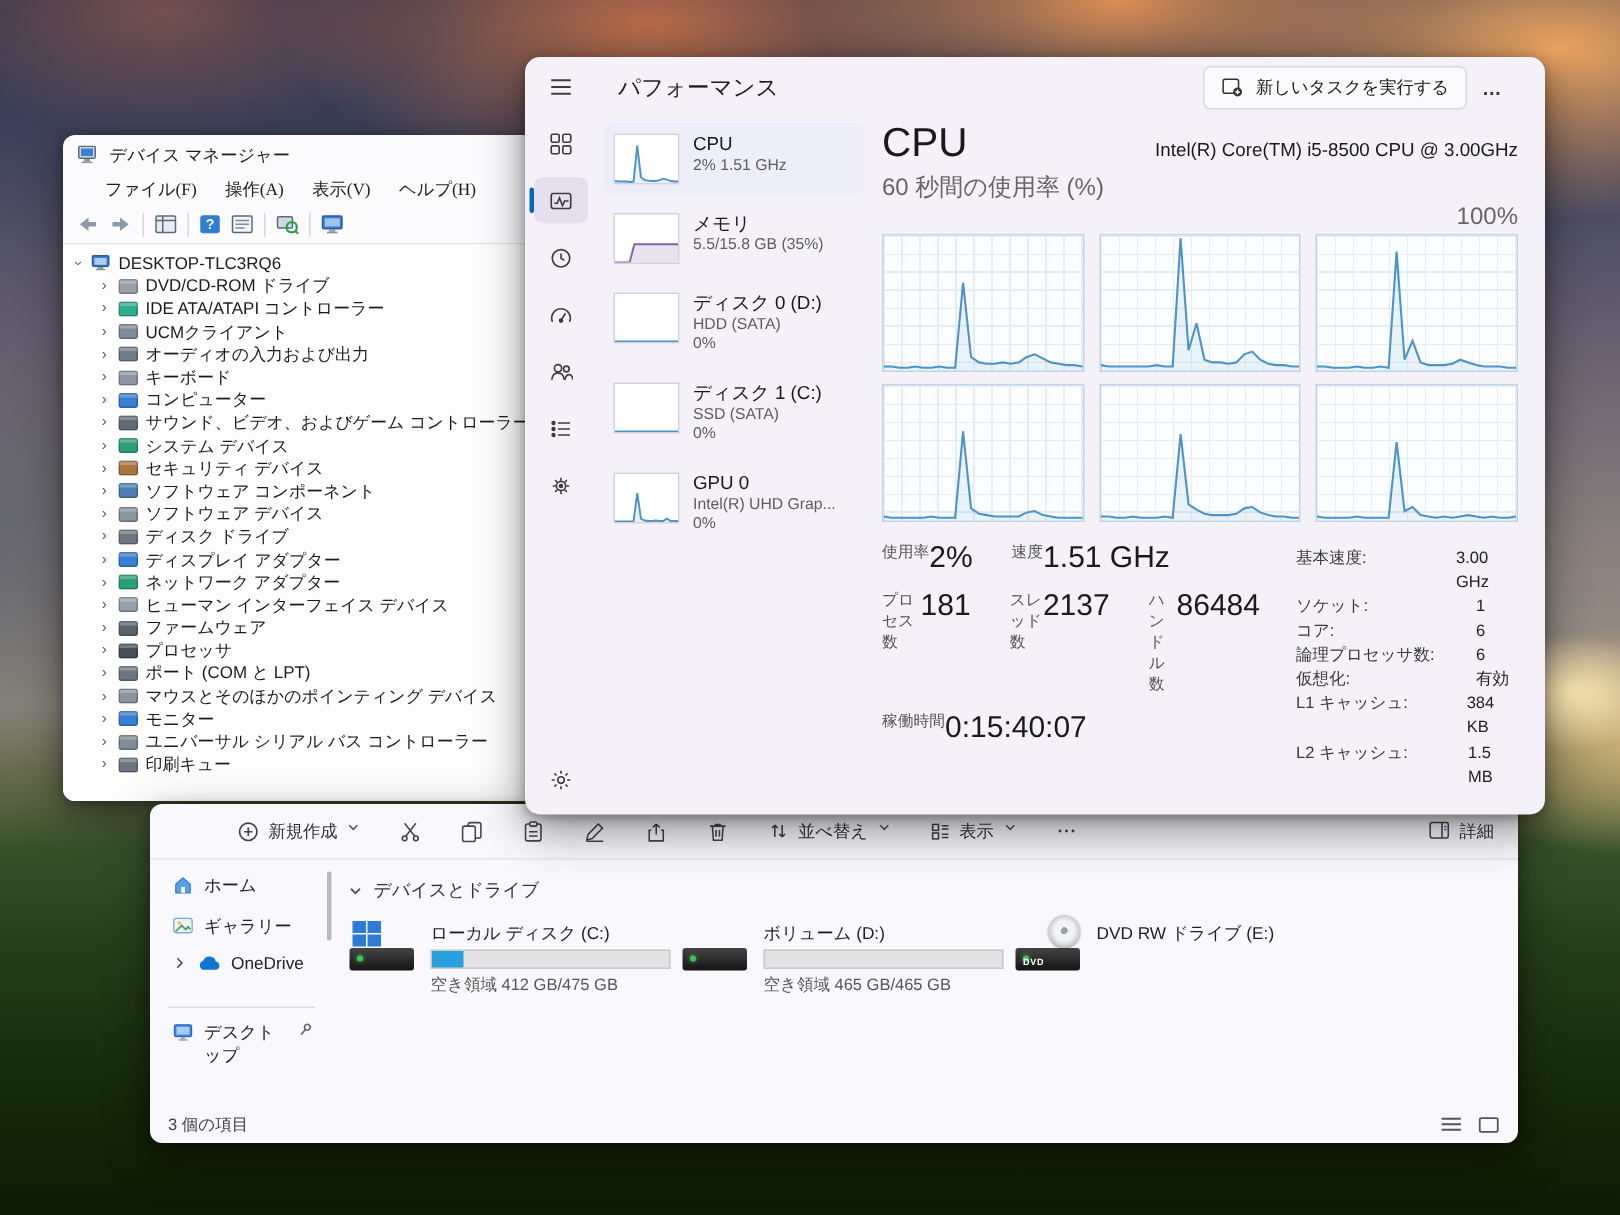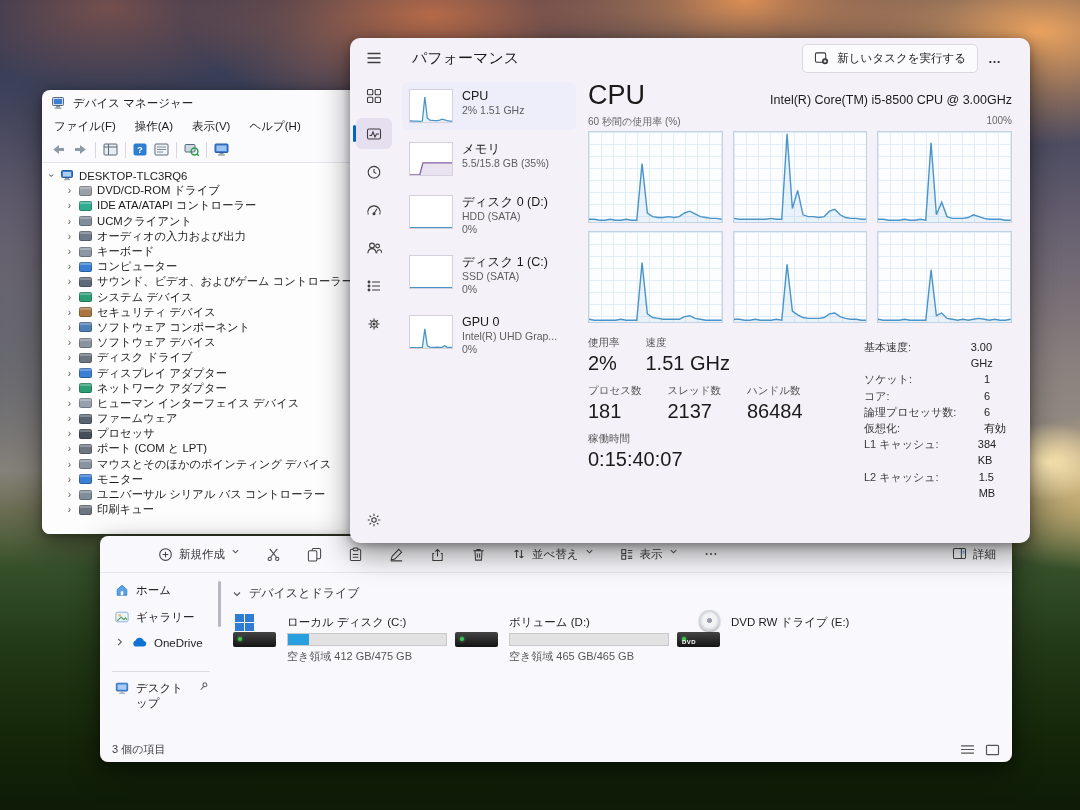--- a/index.html
+++ b/index.html
@@ -19,21 +19,21 @@
       linear-gradient(180deg,#2b3450 0%,#3f425a 12%,#676070 28%,#8a807e 45%,#989182 58%,#6f7150 63%,#36502a 70%,#223917 80%,#142508 92%,#0d1b07 100%);
   }
 
   .window { position:absolute; border-radius:8px; overflow:hidden;
     box-shadow:0 10px 30px rgba(0,0,0,.45), 0 2px 8px rgba(0,0,0,.3); }
 
   
   .dm { left:42px; top:90px; width:333px; height:444px; background:#fbfafd; z-index:1;
         display:flex; flex-direction:column; font-size:11.5px; color:#1b1b1b; }
   .dm-titlebar { height:26px; display:flex; align-items:center; gap:7px; padding:0 10px; flex:none; }
-  .dm-menubar { height:21px; display:flex; align-items:center; gap:19px; padding:0 12px; flex:none; }
+  .dm-menubar { height:21px; display:flex; align-items:center; gap:19px; padding:0 28px; flex:none;font-family:Liberation Serif, serif; }
   .dm-menubar span { cursor:default; }
   .dm-toolbar { height:26px; display:flex; align-items:center; gap:7px; padding:0 9px;
                 border-bottom:1px solid #e6e4ea; flex:none; }
   .dm-toolbar .tb-sep { width:1px; height:16px; background:#d8d6dc; }
   .dm-tree { flex:1; background:#fdfdfe; padding:5px 0 0 5px; overflow:hidden; }
   .tree-row { height:15.2px; display:flex; align-items:center; gap:5px; white-space:nowrap; }
   .tree-row .chev { width:9px; font-size:10px; color:#5a5a5a; text-align:center; line-height:9px; flex:none; }
   .tree-row .chev.open { transform:rotate(90deg); }
   .tree-row.child { padding-left:18px; }
   .tree-ic { width:13px; height:10px; border-radius:2px; flex:none;
@@ -68,33 +68,33 @@
   .perf-item { display:flex; gap:9px; padding:7px 7px; border-radius:6px; align-items:flex-start; }
   .perf-item.selected { background:#edeef9; }
   .perf-thumb { width:44px; height:34px; background:#fff; border:1px solid #d5d0de; flex:none; }
   .perf-thumb svg { display:block; width:100%; height:100%; }
   .perf-name { font-size:12.5px; color:#1a1a1a; line-height:15px; }
   .perf-sub { font-size:10.5px; color:#5d5d5d; line-height:13px; }
   .cpu-pane { flex:1; display:flex; flex-direction:column; padding-top:2px; min-width:0; }
   .cpu-head { display:flex; align-items:baseline; }
   .cpu-title { font-size:27px; color:#1a1a1a; font-weight:400; }
   .cpu-subtitle { margin-left:auto; font-size:12.5px; color:#1a1a1a; }
-  .graph-labels { display:flex; font-size:10px; color:#666; margin-top:4px; }
+  .graph-labels { display:flex; font-size:16px; color:#666; margin-top:4px;flex-direction:column; }
   .graph-labels .right { margin-left:auto; }
   .core-grid { margin-top:2px; height:192px; flex:none; display:grid;
                grid-template-columns:repeat(3,1fr); grid-template-rows:1fr 1fr; gap:8px 10px; }
   .core-cell { border:1px solid #bfd3e4; background-color:#fbfdff; position:relative;
     background-image:
       repeating-linear-gradient(to right, #e2edf7 0 1px, transparent 1px 12px),
       repeating-linear-gradient(to bottom, #e2edf7 0 1px, transparent 1px 12px); }
   .core-cell svg { position:absolute; inset:0; width:100%; height:100%; }
   .stats-row { display:flex; margin-top:13px; gap:24px; }
   .stats-left { width:252px; flex:none; }
   .stat-group { display:flex; gap:26px; margin-bottom:9px; }
-  .stat { display:flex; flex-direction:column; }
+  .stat { display:flex; flex-direction:row; }
   .stat .lbl { font-size:10.5px; color:#555; margin-bottom:2px; }
   .stat .val { font-size:20px; color:#1a1a1a; font-weight:400; }
   .stats-details { flex:1; padding-top:3px; }
   .det-row { display:flex; font-size:11px; line-height:16.2px; color:#222; }
   .det-row .dl { width:120px; color:#3a3a3a; }
 
   
   .fe { left:100px; top:536px; width:912px; height:226px; background:#f9f8fc; z-index:2;
         display:flex; flex-direction:column; }
   .fe-toolbar { height:37px; flex:none; display:flex; align-items:center; gap:26px;

